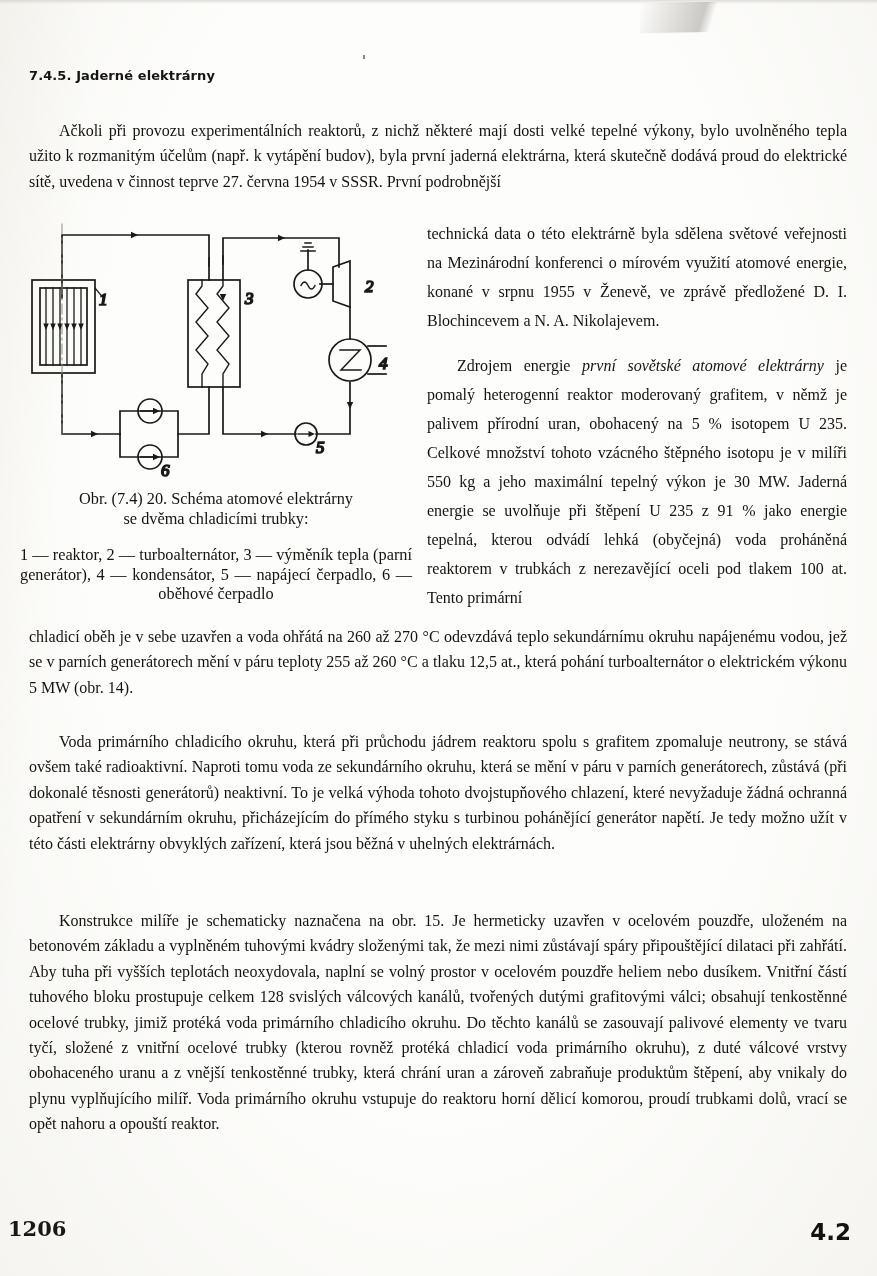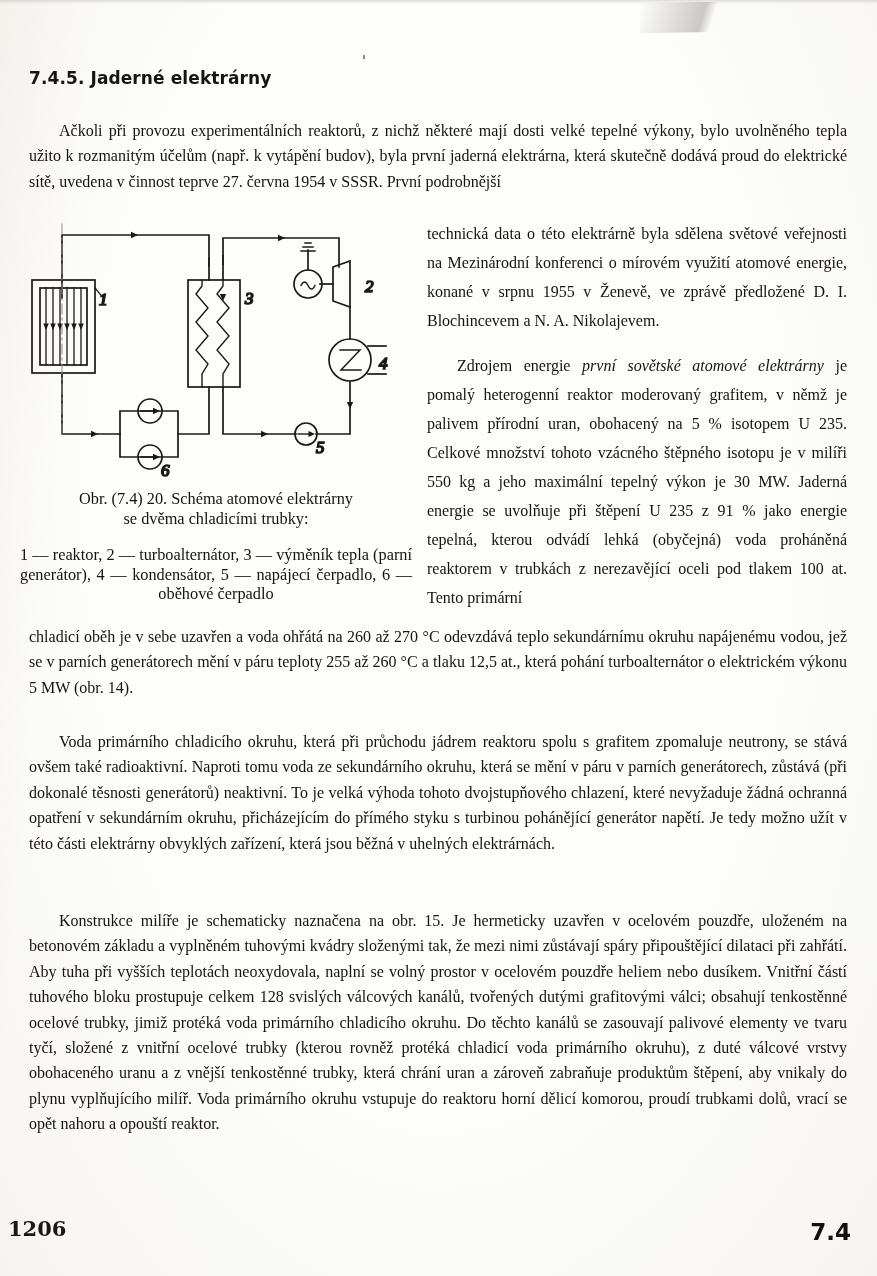--- a/index.html
+++ b/index.html
@@ -56,21 +56,21 @@
     inset: 0;
   }
 
   
   .section-heading {
     position: absolute;
     left: 29px;
     top: 68px;
     font-family: "DejaVu Sans", sans-serif;
     font-weight: bold;
-    font-size: 17px;
+    font-size: 13px;
     letter-spacing: 0.1px;
     color: #171513;
   }
 
   
   .para {
     position: absolute;
     text-align: justify;
     font-size: 16px;
     line-height: 25.4px;
@@ -294,15 +294,15 @@
     <span class="p2"><span>Zdrojem energie </span><em class="ital">první sovětské atomové elektrárny</em><span> je pomalý heterogenní reaktor moderovaný grafitem, v němž je palivem přírodní uran, obohacený na 5 % isotopem U 235. Celkové množství tohoto vzácného štěpného isotopu je v milíři 550 kg a jeho maximální tepelný výkon je 30 MW. Jaderná energie se uvolňuje při štěpení U 235 z 91 % jako energie tepelná, kterou odvádí lehká (obyčejná) voda proháněná reaktorem v trubkách z nerezavějící oceli pod tlakem 100 at. Tento primární</span></span>
   </div>
 
   <div class="para" id="para-under">chladicí oběh je v sebe uzavřen a voda ohřátá na 260 až 270 °C odevzdává teplo sekundárnímu okruhu napájenému vodou, jež se v parních generátorech mění v páru teploty 255 až 260 °C a tlaku 12,5 at., která pohání turboalternátor o elektrickém výkonu 5 MW (obr. 14).</div>
 
   <div class="para indent" id="para-body1">Voda primárního chladicího okruhu, která při průchodu jádrem reaktoru spolu s grafitem zpomaluje neutrony, se stává ovšem také radioaktivní. Naproti tomu voda ze sekundárního okruhu, která se mění v páru v parních generátorech, zůstává (při dokonalé těsnosti generátorů) neaktivní. To je velká výhoda tohoto dvojstupňového chlazení, které nevyžaduje žádná ochranná opatření v sekundárním okruhu, přicházejícím do přímého styku s turbinou pohánějící generátor napětí. Je tedy možno užít v této části elektrárny obvyklých zařízení, která jsou běžná v uhelných elektrárnách.</div>
 
   <div class="para indent" id="para-body2">Konstrukce milíře je schematicky naznačena na obr. 15. Je hermeticky uzavřen v ocelovém pouzdře, uloženém na betonovém základu a vyplněném tuhovými kvádry složenými tak, že mezi nimi zůstávají spáry připouštějící dilataci při zahřátí. Aby tuha při vyšších teplotách neoxydovala, naplní se volný prostor v ocelovém pouzdře heliem nebo dusíkem. Vnitřní částí tuhového bloku prostupuje celkem 128 svislých válcových kanálů, tvořených dutými grafitovými válci; obsahují tenkostěnné ocelové trubky, jimiž protéká voda primárního chladicího okruhu. Do těchto kanálů se zasouvají palivové elementy ve tvaru tyčí, složené z vnitřní ocelové trubky (kterou rovněž protéká chladicí voda primárního okruhu), z duté válcové vrstvy obohaceného uranu a z vnější tenkostěnné trubky, která chrání uran a zároveň zabraňuje produktům štěpení, aby vnikaly do plynu vyplňujícího milíř. Voda primárního okruhu vstupuje do reaktoru horní dělicí komorou, proudí trubkami dolů, vrací se opět nahoru a opouští reaktor.</div>
 
   <div class="folio-left">1206</div>
-  <div class="folio-right">7.4</div>
+  <div class="folio-right">4.2</div>
 
 </div>
 
 </body></html>

